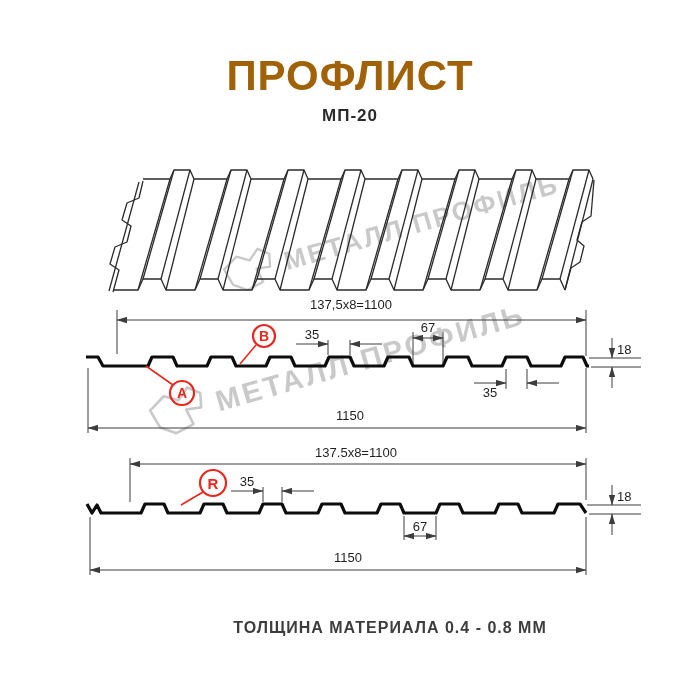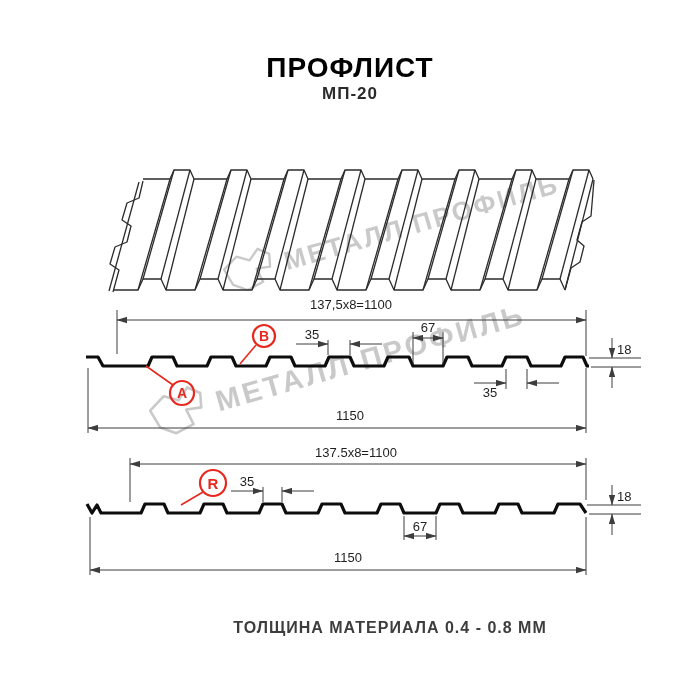--- a/index.html
+++ b/index.html
@@ -1,20 +1,20 @@
 <!DOCTYPE html>
 <html><head>
 <meta charset="utf-8">
 <style>
   html,body{margin:0;padding:0;background:#ffffff;}
   #page{position:relative;width:700px;height:700px;background:#ffffff;overflow:hidden;
         font-family:"Liberation Sans",sans-serif;}
   .hdr{position:absolute;left:0;top:52px;width:700px;text-align:center;z-index:3;}
-  .title{font-size:28px;font-weight:800;letter-spacing:1px;color:#000000;}
-  .subtitle{font-size:17px;font-weight:600;letter-spacing:1px;color:#2b2b2b;}
+  .title{font-size:42px;font-weight:800;letter-spacing:1px;color:#a16207;}
+  .subtitle{margin-top:6px;font-size:17px;font-weight:600;letter-spacing:1px;color:#2b2b2b;}
   .footer{position:absolute;left:0;top:619px;width:700px;text-align:center;
           font-size:16px;font-weight:600;letter-spacing:1px;color:#3d3d3d;z-index:3;padding-left:40px;}
   .wm{position:absolute;display:flex;align-items:center;gap:9px;z-index:1;
       color:#c9c9c9;font-weight:700;transform-origin:0 50%;transform:rotate(-16deg);
       white-space:nowrap;}
   #wm1{left:224px;top:256px;font-size:26px;letter-spacing:2.5px;}
   #wm2{left:150px;top:396px;font-size:29px;letter-spacing:3px;}
   .wm svg{flex:0 0 auto;}
   svg#draw{position:absolute;left:0;top:0;z-index:2;}
   svg text{font-family:"Liberation Sans",sans-serif;}

